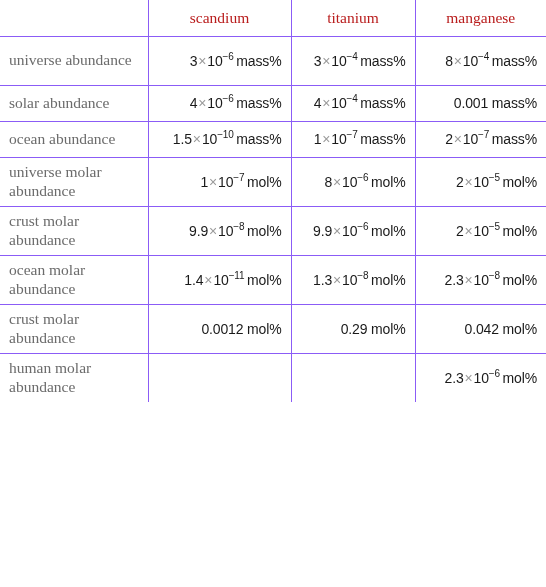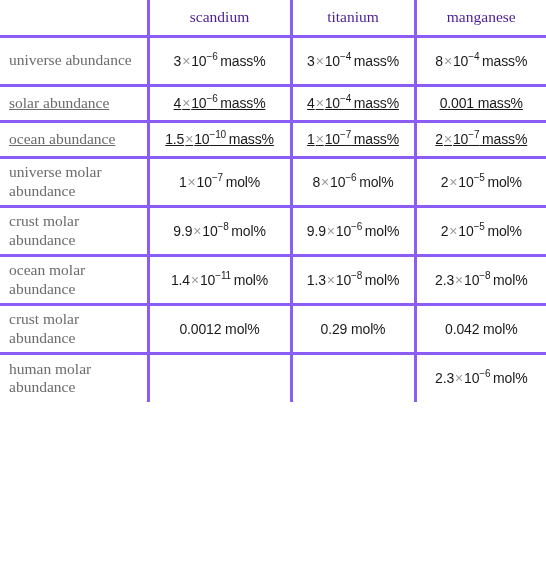--- a/index.html
+++ b/index.html
@@ -17,69 +17,69 @@
     border-collapse: collapse;
     width: 546px;
     table-layout: fixed;
   }
   table.abundance-table col.col-label   { width: 148px; }
   table.abundance-table col.col-data-1  { width: 143px; }
   table.abundance-table col.col-data-2  { width: 124px; }
   table.abundance-table col.col-data-3  { width: 131px; }
 
   th, td {
-    border: 3px solid #8b5cf6;
+    border: 1px solid #8b5cf6;
     padding: 0 9px;
     vertical-align: middle;
     box-sizing: border-box;
   }
   
   tr > th:first-child, tr > td:first-child { border-left: none; }
   tr > th:last-child,  tr > td:last-child  { border-right: none; }
   thead tr th { border-top: none; }
   tbody tr:last-child td { border-bottom: none; }
 
   thead th {
     font-family: "Liberation Serif", serif;
     font-weight: normal;
     font-size: 15.5px;
-    color: #4c1d95;
+    color: #b91c1c;
     text-align: center;
     height: 36px;
   }
   thead th.corner-cell {
     border-left: none;
   }
 
   td.row-label {
     font-family: "Liberation Serif", serif;
     font-size: 15.5px;
     color: #6b6b6b;
     text-align: left;
     line-height: 1.18;
   }
   td.data-cell {
     font-family: "Liberation Sans", sans-serif;
     font-size: 14px;
     color: #1a1a1a;
-    text-align: center;
+    text-align: right;
     white-space: nowrap;
     letter-spacing: -0.15px;
   }
   td.data-cell .times {
     color: #9a9a9a;
     padding: 0 1px;
   }
   td.data-cell sup {
     font-size: 10px;
     vertical-align: super;
     line-height: 0;
   }
   tr.row-tall td { height: 49px; }
-  tr.row-short td { height: 36px; text-decoration: underline; }
+  tr.row-short td { height: 36px; }
 </style>
 </head>
 <body>
 
 <table class="abundance-table">
   <colgroup>
     <col class="col-label">
     <col class="col-data-1">
     <col class="col-data-2">
     <col class="col-data-3">

